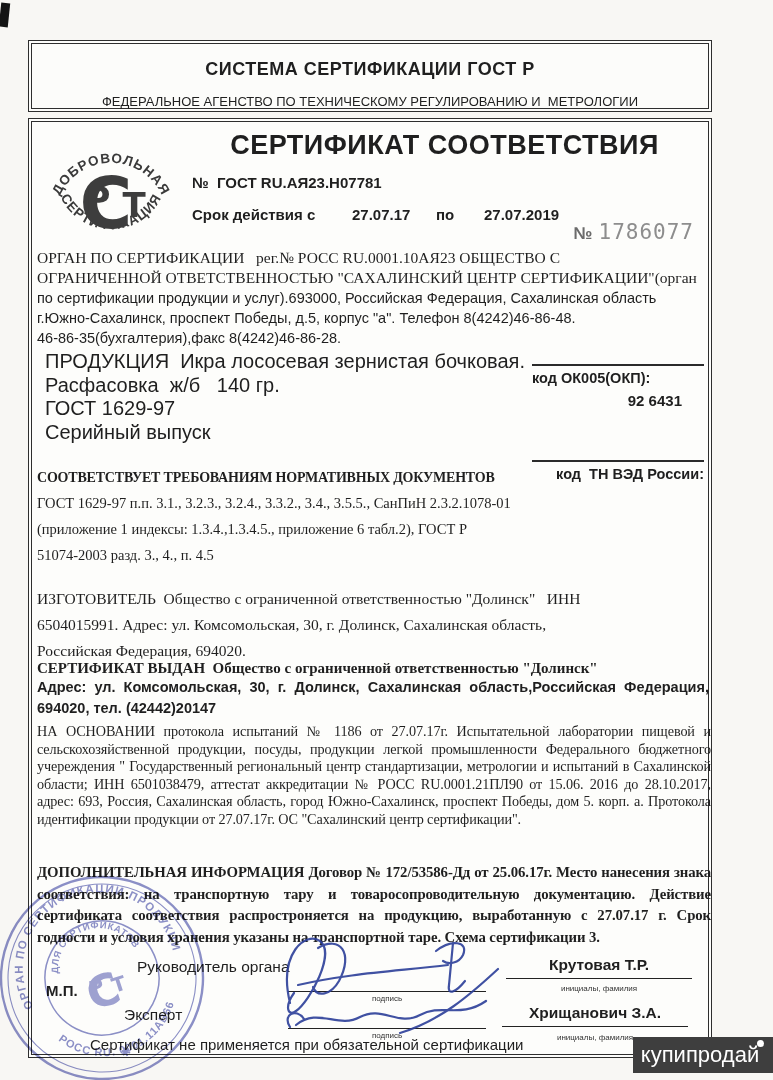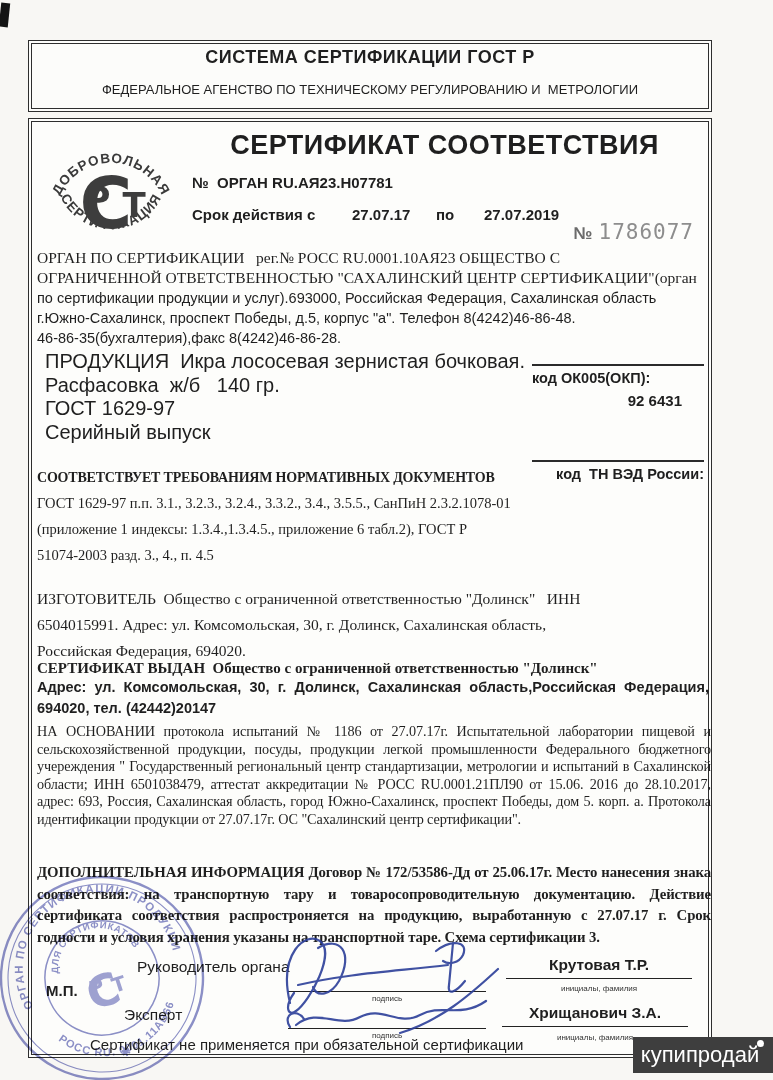--- a/index.html
+++ b/index.html
@@ -3,21 +3,21 @@
 <meta charset="utf-8">
 <style>
   html,body{margin:0;padding:0;}
   .page{position:relative;width:773px;height:1080px;background:#f8f7f4;overflow:hidden;
         font-family:"Liberation Sans",sans-serif;color:#1f1f1f;}
   .pre{white-space:pre-wrap;}
   
   .corner-mark{position:absolute;left:0;top:3px;width:9px;height:24px;background:#141414;transform:rotate(6deg);}
   
   .header-box{position:absolute;left:28px;top:40px;width:676px;height:64px;border:4px double #2e2e2e;background:#fcfcfa;text-align:center;}
-  .header-line1{margin-top:3px;font-size:18px;font-weight:bold;letter-spacing:.5px;}
+  .header-line1{margin-top:15px;font-size:18px;font-weight:bold;letter-spacing:.5px;}
   .header-line2{margin-top:14px;font-size:13px;font-weight:normal;}
   
   .main-box{position:absolute;left:28px;top:118px;width:676px;height:932px;border:4px double #2e2e2e;background:#fdfdfb;}
   .logo-svg{position:absolute;left:2px;top:2px;}
   .title{position:absolute;left:160px;top:8px;width:505px;text-align:center;font-size:27px;font-weight:bold;letter-spacing:.5px;}
   .cert-number{position:absolute;left:160px;top:52px;font-size:15px;font-weight:bold;}
   .validity{position:absolute;left:160px;top:84px;font-size:15px;font-weight:bold;}
   .validity span{position:absolute;white-space:nowrap;}
   .v-label{left:0;}
   .v-from{left:160px;}
@@ -99,21 +99,21 @@
       <text font-family="Liberation Sans, sans-serif" font-size="13.5" font-weight="bold" fill="#3a3a3a" letter-spacing="1">
         <textPath href="#logoArcBottom" startOffset="50%" text-anchor="middle">СЕРТИФИКАЦИЯ</textPath>
       </text>
       <text x="72" y="104" text-anchor="middle" font-family="DejaVu Sans, sans-serif" font-size="72" font-weight="bold" fill="#3d3d3d">С</text>
       <text x="64" y="87" text-anchor="middle" font-family="DejaVu Sans, sans-serif" font-size="34" font-weight="bold" fill="#3d3d3d">Р</text>
       <text x="100" y="93" text-anchor="middle" font-family="DejaVu Sans, sans-serif" font-size="34" font-weight="bold" fill="#3d3d3d">Т</text>
     </svg>
 
     <div class="title">СЕРТИФИКАТ СООТВЕТСТВИЯ</div>
 
-    <div class="cert-number pre">№  ОРГАН RU.АЯ23.Н07781</div>
+    <div class="cert-number pre">№  ГОСТ RU.АЯ23.Н07781</div>
 
     <div class="validity">
       <span class="v-label">Срок действия с</span>
       <span class="v-from">27.07.17</span>
       <span class="v-po">по</span>
       <span class="v-to">27.07.2019</span>
     </div>
 
     <div class="serial">
       <span class="no">№</span><span class="num">1786077</span>

